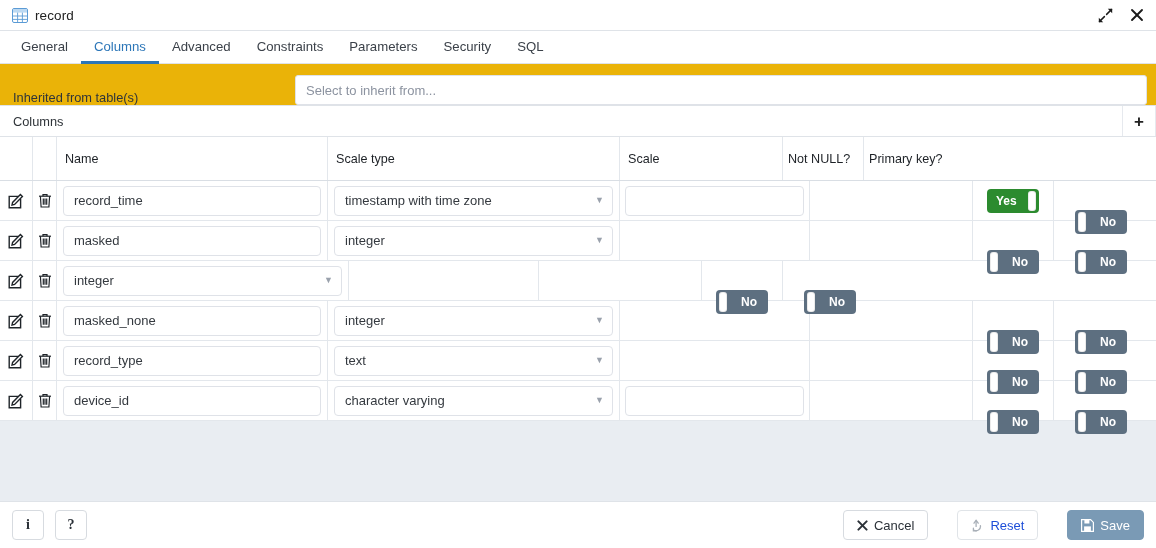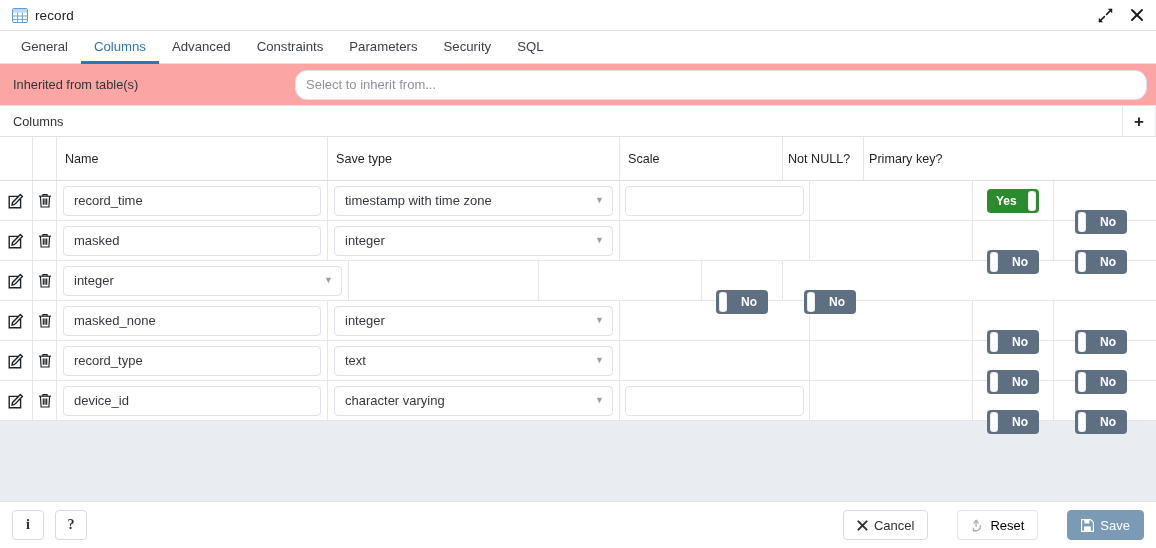--- a/index.html
+++ b/index.html
@@ -51,29 +51,29 @@
     cursor: pointer;
     border-bottom: 3px solid transparent;
     margin-bottom: -1px;
     white-space: nowrap;
   }
   .tab.active { color: #2c76b8; border-bottom-color: #2c76b8; }
 
   
   .inherit-row {
     height: 42px; flex: 0 0 42px;
-    display: flex; align-items: center;
+    display: flex; align-items: flex-end;
     padding: 0 9px 0 13px;
-    background: #fca5a5;
+    background: #eab308;
     border-bottom: 1px solid #dfe3e8;
   }
   .inherit-label { font-size: 12.8px; color: #2f3439; width: 282px; flex: 0 0 282px; }
   .inherit-select {
     flex: 1 1 auto; height: 30px;
-    background: #fff; border: 1px solid #dfe2e8; border-radius: 12px;
+    background: #fff; border: 1px solid #dfe2e8; border-radius: 3px;
     display: flex; align-items: center;
     padding: 0 10px;
     font-size: 13px; color: #8c93a0;
     cursor: pointer;
   }
 
   
   .panel {
     flex: 1 1 auto;
     background: #e9edf2;
@@ -190,21 +190,21 @@
   .btn {
     height: 30px; border-radius: 4px;
     display: flex; align-items: center; gap: 6px;
     padding: 0 13px;
     font-size: 13px;
     cursor: pointer;
     border: 1px solid #d7dbe0;
     background: #fff; color: #2b3138;
     white-space: nowrap;
   }
-  .btn.disabled { color: #000000; border-color: #e0e4e8; cursor: default; }
+  .btn.disabled { color: #1d4ed8; border-color: #e0e4e8; cursor: default; }
   .btn.primary { background: #7a9ab5; border-color: #7a9ab5; color: #fff; }
   .btn .glyph { display: inline-flex; align-items: center; }
 </style>
 </head>
 <body>
 
 <div class="dialog">
 
   <div class="titlebar">
     <span class="title-icon">
@@ -263,21 +263,21 @@
         <span class="add-plus">+</span>
       </div>
     </div>
 
     <div class="grid">
 
       <div class="grid-row grid-head">
         <div class="c c-edit"></div>
         <div class="c c-del"></div>
         <div class="c c-name">Name</div>
-        <div class="c c-type">Save type</div>
+        <div class="c c-type">Scale type</div>
         <div class="c c-scale">Scale</div>
         <div class="c c-nn">Not NULL?</div>
         <div class="c c-pk">Primary key?</div>
       </div>
 
       <div class="grid-row grid-body-row">
         <div class="c c-edit">
           <svg width="16" height="16" viewBox="0 0 16 16">
               <g fill="none" stroke="#1f2429" stroke-width="1.4">
                 <path d="M12.4 1.6 L14.4 3.6 L6.6 11.4 L4 12 L4.6 9.4 Z"></path>

